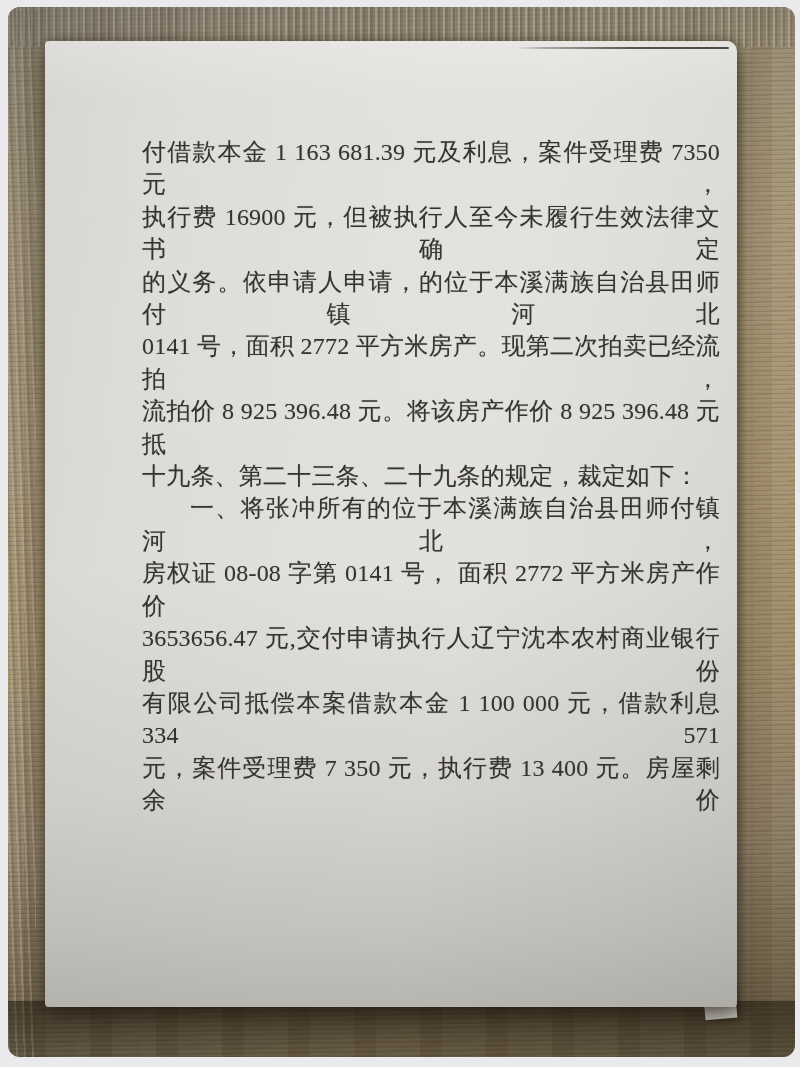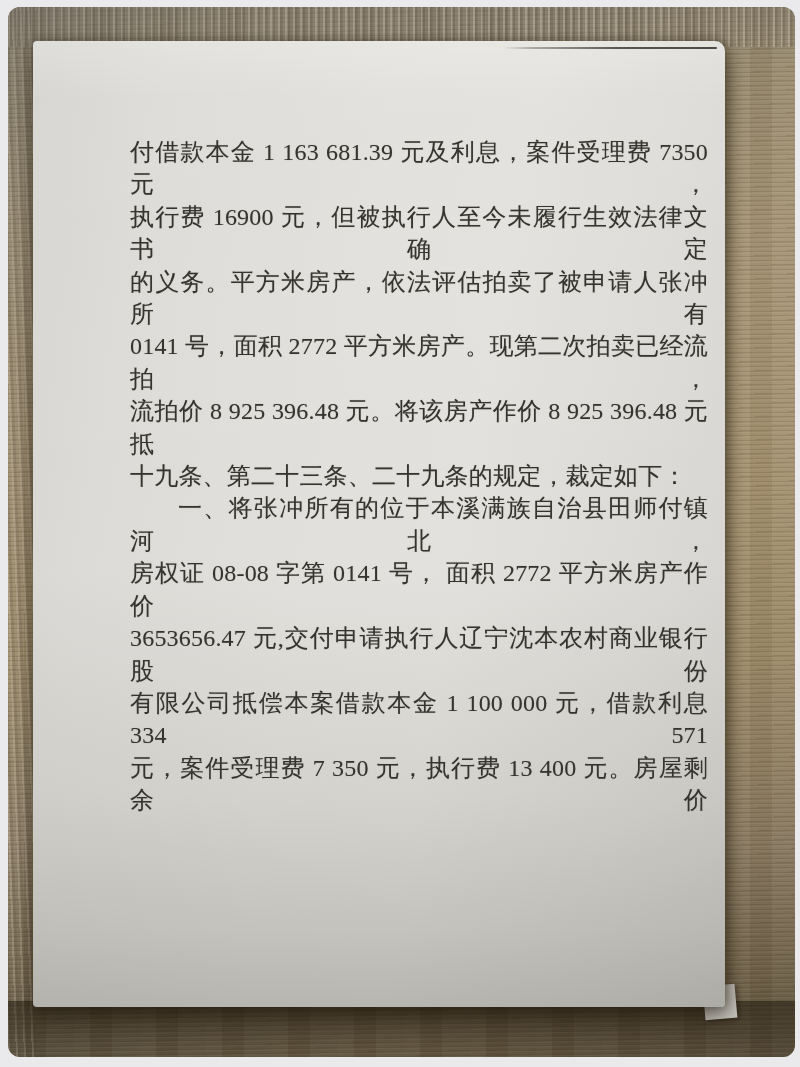--- a/index.html
+++ b/index.html
@@ -70,21 +70,21 @@
   }
   
   .under-page-corner {
     position: absolute; left: 696px; top: 978px; width: 32px; height: 34px; z-index: 1;
     background: #c8c6c0;
     transform: rotate(-5deg);
     box-shadow: 2px 2px 4px rgba(20,14,6,0.4);
   }
   
   .paper {
-    position: absolute; left: 25px; top: 34px; width: 692px; height: 966px; z-index: 2;
+    position: absolute; left: 37px; top: 34px; width: 692px; height: 966px; z-index: 2;
     border-radius: 4px 10px 4px 4px;
     background:
       linear-gradient(180deg,
         rgba(255,255,255,0.22) 0%, rgba(255,255,255,0.05) 6%,
         rgba(0,0,0,0) 55%, rgba(96,92,82,0.10) 78%,
         rgba(92,88,78,0.22) 92%, rgba(86,82,74,0.30) 100%),
       linear-gradient(100deg,
         #d5d4d0 0%, #dcdbd7 16%, #e1e0dc 42%, #e2e1dd 60%,
         #dbdad6 82%, #d3d2ce 100%);
     box-shadow:
@@ -123,21 +123,21 @@
   <div class="desk">
     <div class="grain-top"></div>
     <div class="grain-left"></div>
     <div class="under-shadow"></div>
     <div class="under-page-corner"></div>
     <div class="paper">
       <div class="scanline"></div>
       <div class="textblock">
           <div class="line j">付借款本金 1 163 681.39 元及利息，案件受理费 7350 元，</div>
           <div class="line j">执行费 16900 元，但被执行人至今未履行生效法律文书确定</div>
-          <div class="line j">的义务。平方米房产，依法评估拍卖了被申请人张冲所有</div>
+          <div class="line j">的义务。依申请人申请，的位于本溪满族自治县田师付镇河北</div>
           <div class="line j">0141 号，面积 2772 平方米房产。现第二次拍卖已经流拍，</div>
           <div class="line j">流拍价 8 925 396.48 元。将该房产作价 8 925 396.48 元抵</div>
           <div class="line">十九条、第二十三条、二十九条的规定，裁定如下：</div>
           <div class="line j indent">一、将张冲所有的位于本溪满族自治县田师付镇河北，</div>
           <div class="line j">房权证 08-08 字第 0141 号， 面积 2772 平方米房产作价</div>
           <div class="line j">3653656.47 元,交付申请执行人辽宁沈本农村商业银行股份</div>
           <div class="line j">有限公司抵偿本案借款本金 1 100 000 元，借款利息 334 571</div>
           <div class="line j">元，案件受理费 7 350 元，执行费 13 400 元。房屋剩余价</div>
         </div>
     </div>

